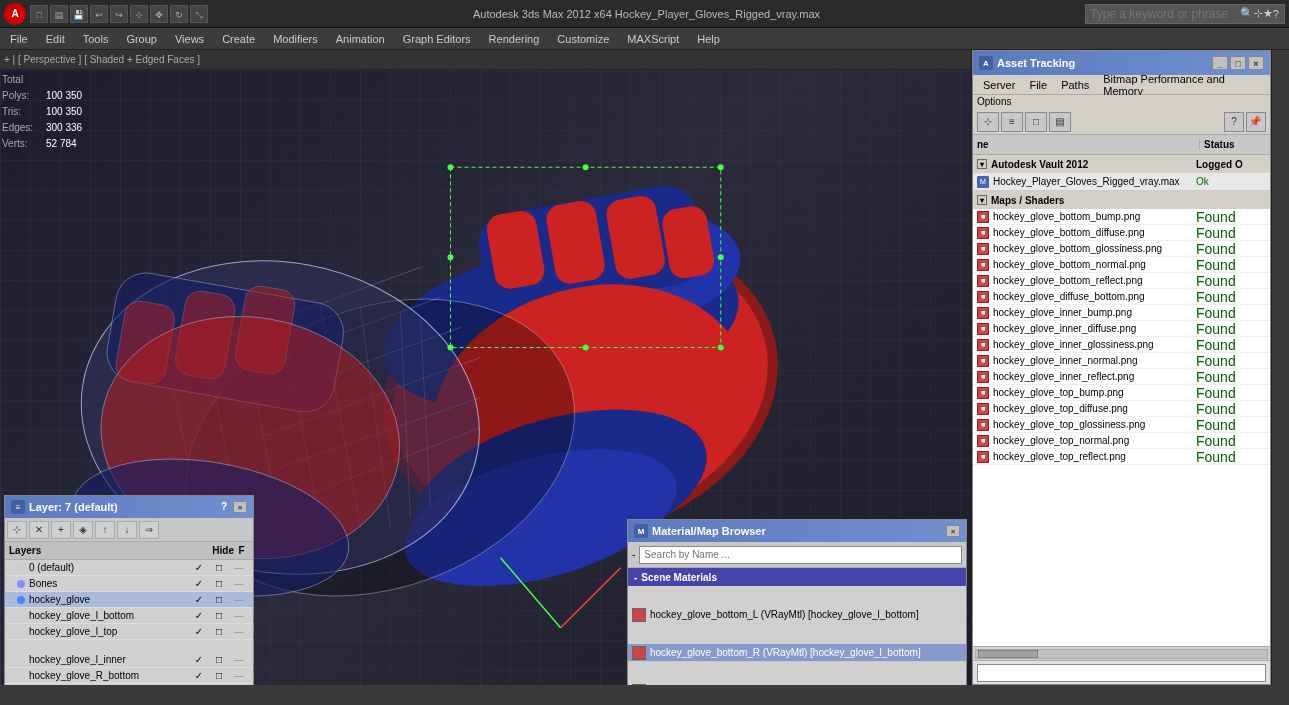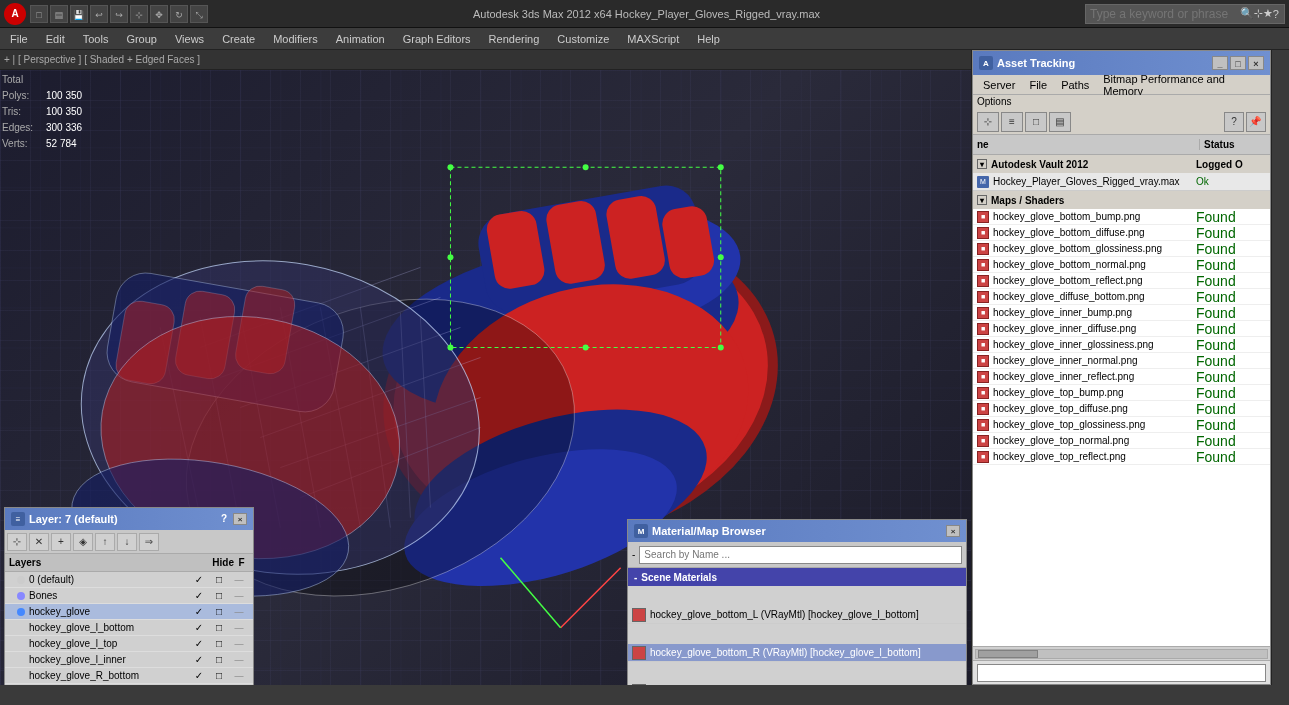--- a/index.html
+++ b/index.html
@@ -351,21 +351,21 @@
             <span class="row-check">□</span>
             <span class="row-f">—</span>
           </div>
           <div class="lp-row" style="padding-left:16px;">
             <div class="row-indent"></div>
             <span class="row-name">hockey_glove_l_top</span>
             <span class="row-vis">✓</span>
             <span class="row-check">□</span>
             <span class="row-f">—</span>
           </div>
-          <div class="lp-row" style="padding-left:16px;">
+          <div class="lp-row" style="padding-left:16px;margin-top:12px;">
             <div class="row-indent"></div>
             <span class="row-name">hockey_glove_l_inner</span>
             <span class="row-vis">✓</span>
             <span class="row-check">□</span>
             <span class="row-f">—</span>
           </div>
           <div class="lp-row" style="padding-left:16px;">
             <div class="row-indent"></div>
             <span class="row-name">hockey_glove_R_bottom</span>
             <span class="row-vis">✓</span>

